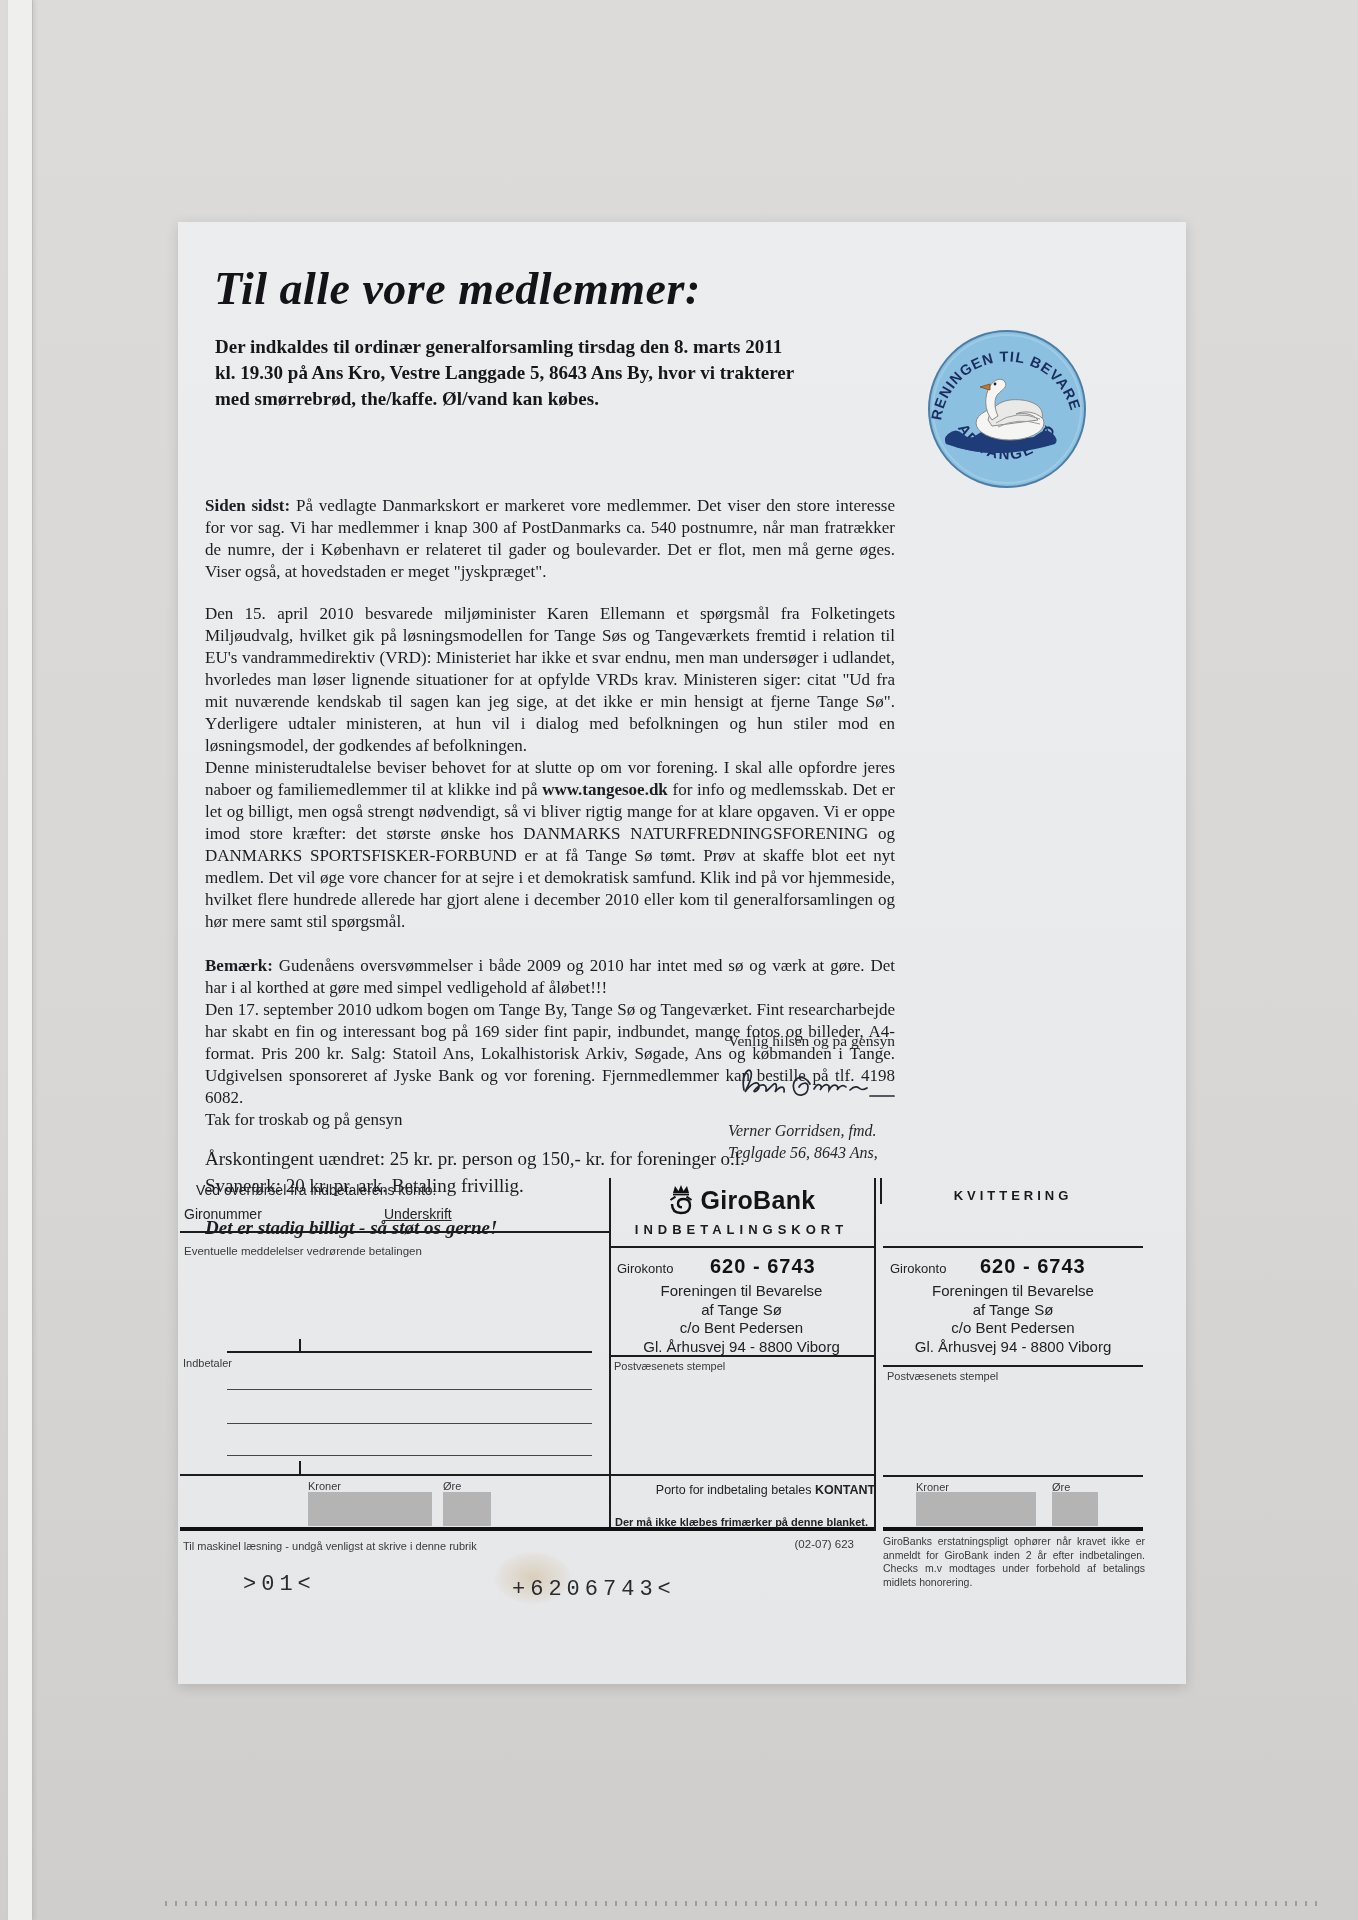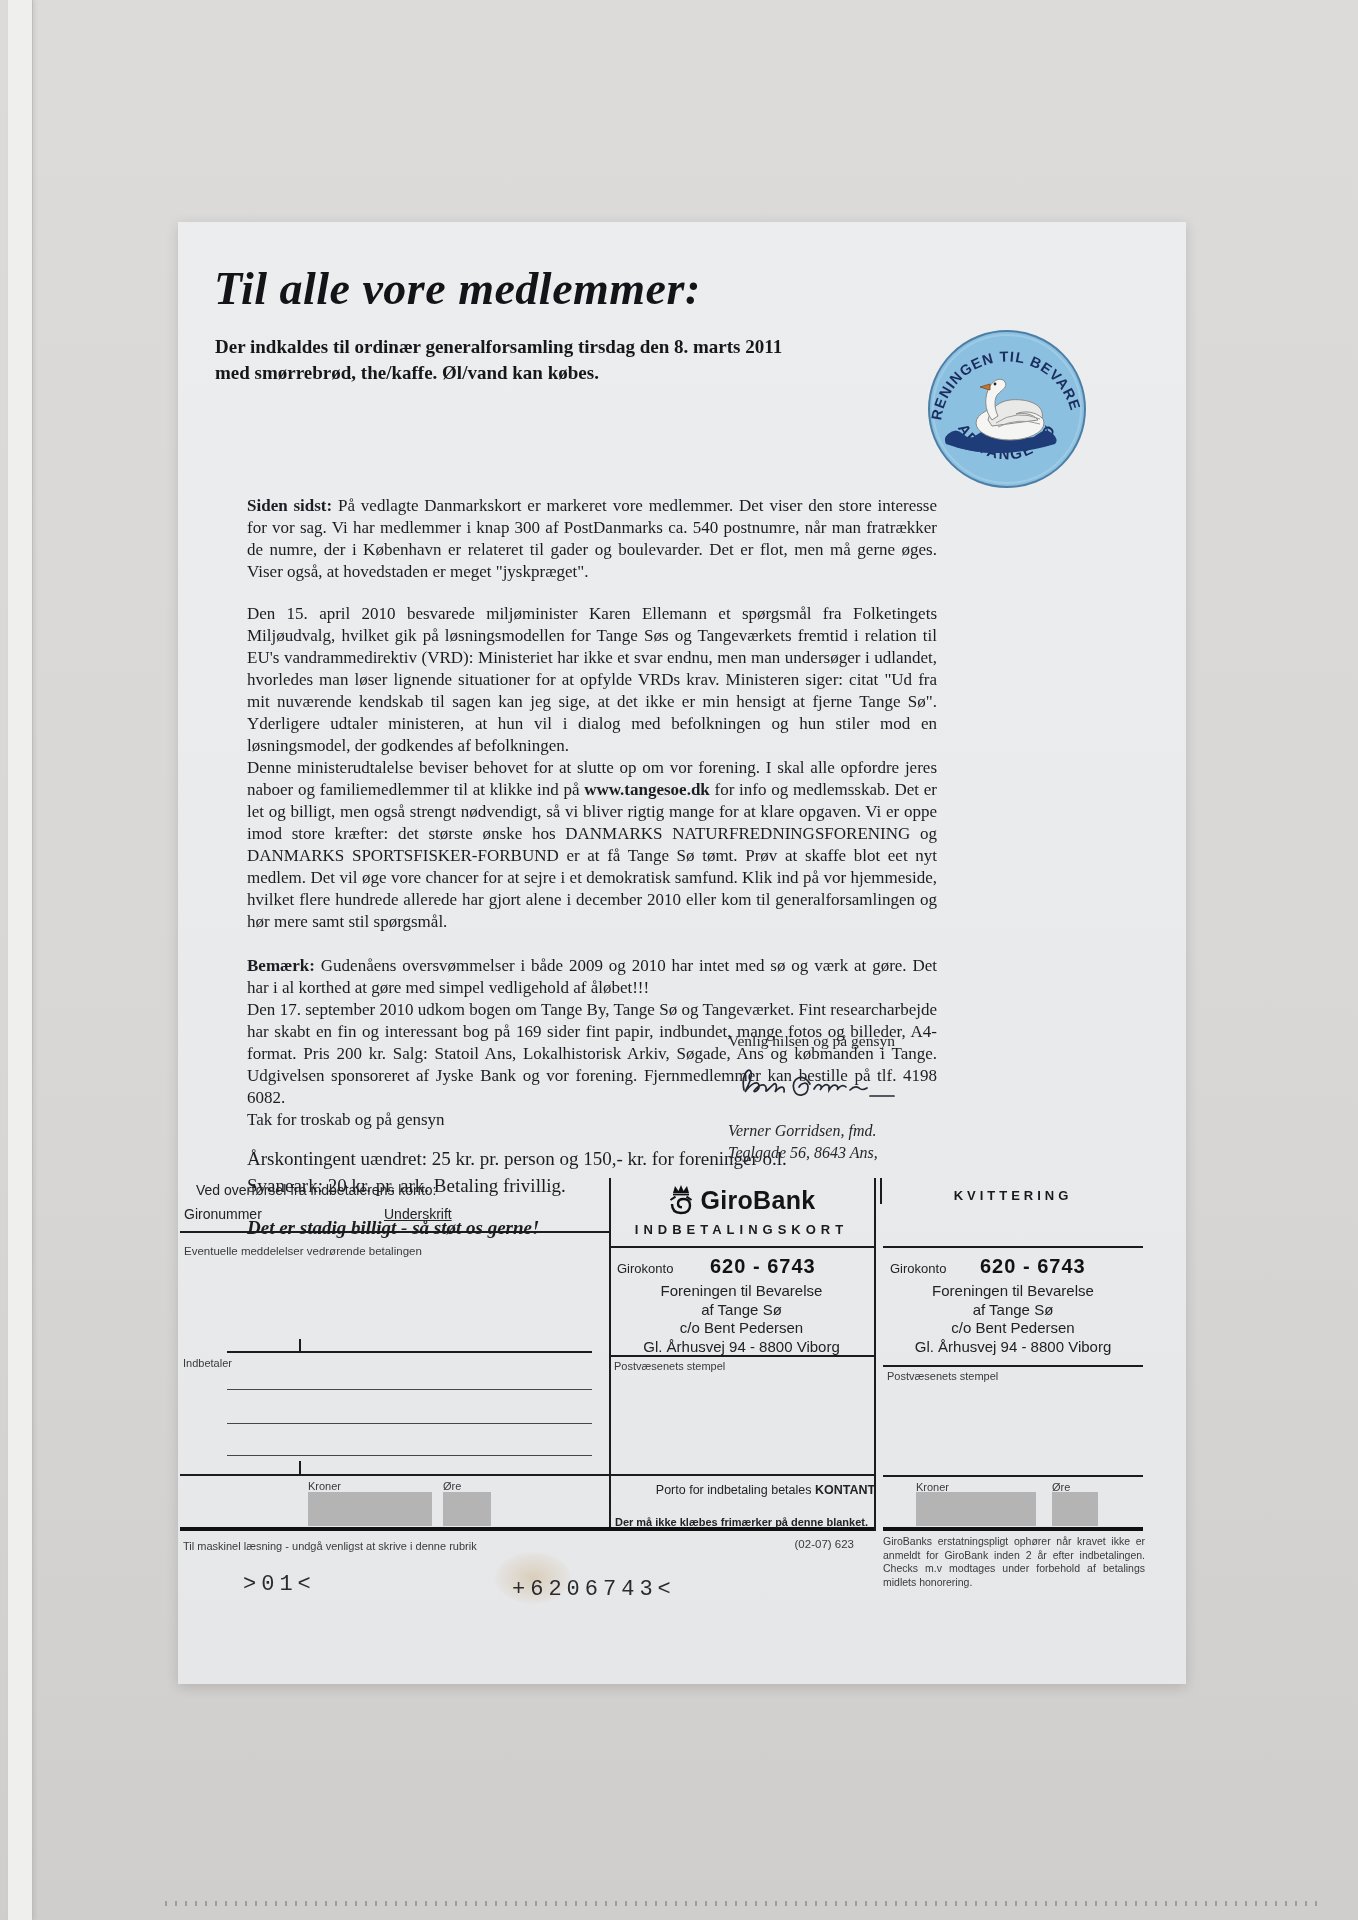--- a/index.html
+++ b/index.html
@@ -17,21 +17,21 @@
   .serif { font-family:"Liberation Serif", serif; color:#1b1b20; }
   .mono { font-family:"Liberation Mono", monospace; color:#2b2b2e; }
   .bold { font-weight:bold; }
 
   .doc-title { left:214px; top:262px; font-size:46px; font-weight:bold; font-style:italic;
     color:#141418; white-space:nowrap; letter-spacing:.5px; }
   .invitation { left:215px; top:334px; font-size:19px; font-weight:bold; line-height:26px;
     white-space:nowrap; color:#17171b; }
 
   .letter-body { left:205px; top:495px; width:690px; font-size:17px; line-height:22px;
-    text-align:justify; color:#1c1c22;margin-left:42px; }
+    text-align:justify; color:#1c1c22; }
   .letter-body p { margin:0; }
   .letter-body .gap-after { margin-bottom:20px; }
   .letter-body .gap-before { margin-top:22px; }
   .contingent { font-size:19px; line-height:27px; margin-top:14px !important; text-align:left; }
   .slogan { font-size:19px; font-weight:bold; font-style:italic; margin-top:18px !important; text-align:left; }
 
   .closing { left:728px; top:1032px; width:230px; font-size:15px; color:#26262c; }
   .closing .greet { font-size:15.5px; }
   .sig-svg { margin:6px 0 2px 6px; }
   .sig-name { font-style:italic; font-size:16px; line-height:22px; }
@@ -66,20 +66,21 @@
 <body>
 
 <div class="photo">
   <div class="left-strip"></div>
   <div class="paper"></div>
 
   <div class="abs serif doc-title">Til alle vore medlemmer:</div>
 
   <div class="abs serif invitation">
     <div>Der indkaldes til ordinær generalforsamling tirsdag den 8. marts 2011</div>
+    <div>kl. 19.30 på Ans Kro, Vestre Langgade 5,  8643 Ans By, hvor vi trakterer</div>
     <div>med smørrebrød, the/kaffe. Øl/vand kan købes.</div>
   </div>
 
   <div class="abs" style="left:926px; top:328px; width:162px; height:162px;">
     <svg width="162" height="162" viewBox="0 0 162 162">
       <circle cx="81" cy="81" r="78" fill="#8cc0e0" stroke="#4d7fa6" stroke-width="2"></circle>
       <circle cx="81" cy="81" r="74" fill="none" stroke="#a9d2ea" stroke-width="2" opacity=".6"></circle>
       <defs>
         <path id="arcTop" d="M 16,88 A 66,66 0 0 1 146,88"></path>
         <path id="arcBot" d="M 34,104 A 54,54 0 0 0 128,104"></path>

